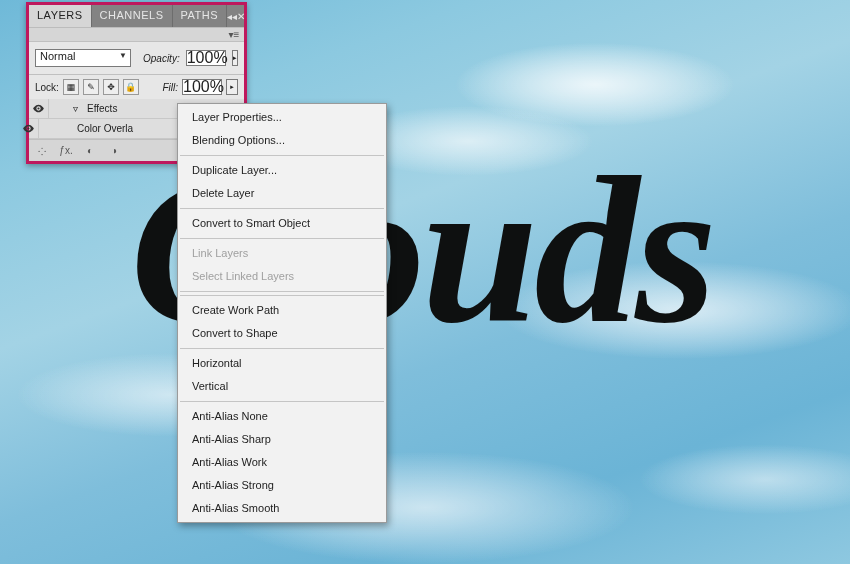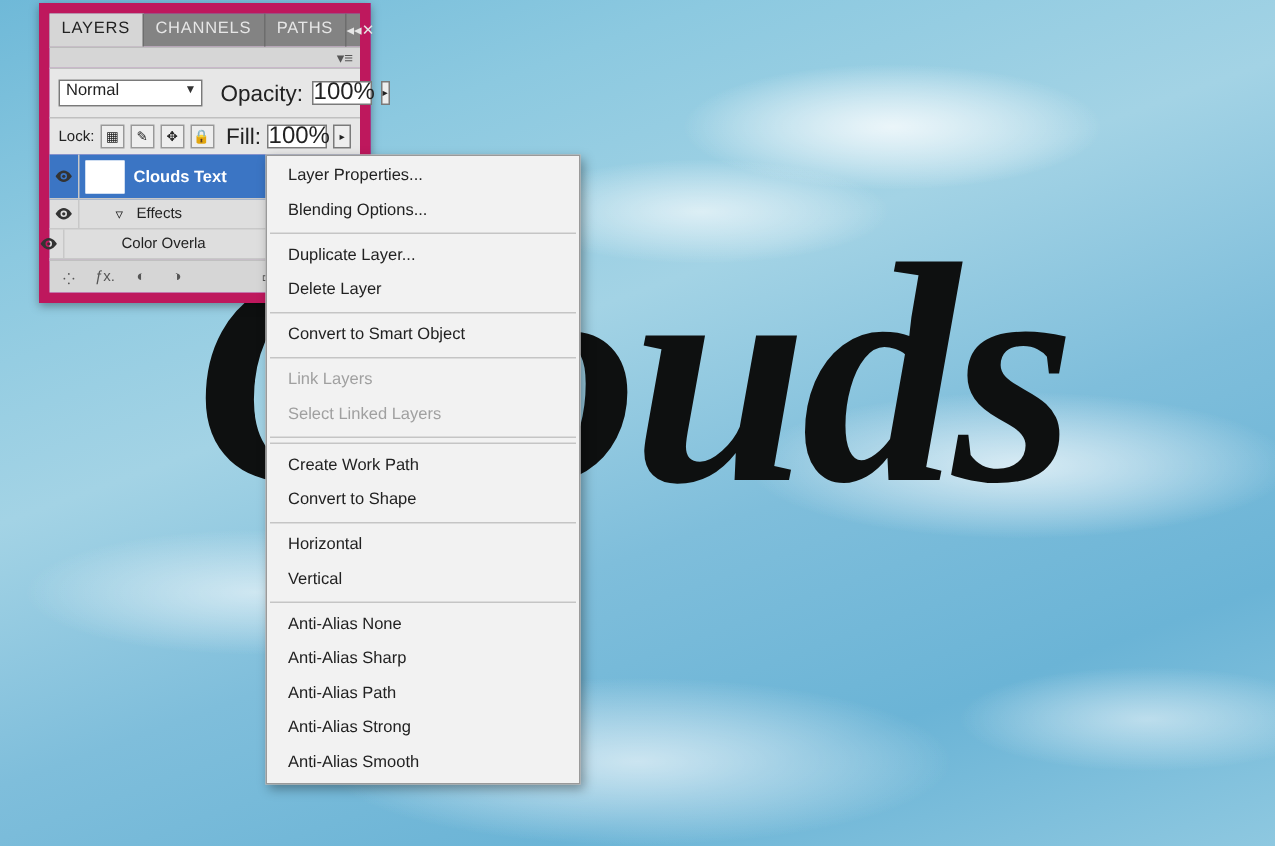--- a/index.html
+++ b/index.html
@@ -21,39 +21,39 @@
   }
   .canvas-text {
     position:absolute; left:130px; top:130px; font-size:210px; font-weight:900;
     font-family: "Brush Script MT","Segoe Script",cursive; color:#0e1010; letter-spacing:-4px;
     font-style: italic;
   }
 
   
   .panel {
     position:absolute; left:26px; top:2px; width:221px;
-    background:#a21caf; border:7px solid #be185d; font-size:11px; color:#222;
+    background:#ef4444; border:3px solid #be185d; font-size:11px; color:#222;
     box-shadow: 0 2px 6px rgba(0,0,0,.35);
   }
   .panel-top { display:flex; align-items:stretch; height:22px; background:#838383; }
   .tab { padding:4px 8px 0; font-size:11px; letter-spacing:.5px; color:#e6e6e6; border-right:1px solid #6d6d6d;}
   .tab.active { background:#d6d6d6; color:#222; }
   .panel-top .spacer { flex:1; }
   .panel-close, .panel-menu {
     width:18px; display:flex; align-items:center; justify-content:center; color:#e6e6e6; font-size:10px;
   }
 
   .row { display:flex; align-items:center; height:24px; padding:16px 6px; gap:6px; border-top:1px solid #c0c0c0; }
   .row.ctrl { background:#e7e7e7; }
   .blend-select {
     flex:0 0 96px; height:18px; background:#fff; border:1px solid #7a7a7a; font-size:11px; padding:0 14px 0 4px;
     position:relative;
   }
   .blend-select::after{content:"▼"; position:absolute; right:3px; top:1px; font-size:8px; color:#333;}
-  .pct-label{font-size:15px;}
+  .pct-label{font-size:10px;font-style:italic;}
   .pct-box{ width:40px; height:16px; background:#fff; border:1px solid #7a7a7a; font-size:16px; text-align:right; padding-right:3px; line-height:14px;}
   .pct-arrow{ width:12px; height:16px; border:1px solid #7a7a7a; background:#eee; display:flex; align-items:center; justify-content:center; font-size:7px;}
 
   .lock-row{ display:flex; align-items:center; height:24px; padding:12px 6px; gap:4px; border-top:1px solid #c0c0c0; background:#e7e7e7;}
   .lock-row .lbl{font-size:10px;}
   .lock-ico{ width:16px; height:16px; border:1px solid #999; background:#eee; display:flex; align-items:center; justify-content:center; font-size:9px;}
 
   .layers-list{ background:#dedede; }
   .layer-row{ display:flex; align-items:center; height:30px; border-bottom:1px solid #c8c8c8; }
   .layer-row.selected{ background:#3b75c4; color:#fff; }
@@ -124,30 +124,20 @@
     <div class="lock-ico">✎</div>
     <div class="lock-ico">✥</div>
     <div class="lock-ico">🔒</div>
     <div style="flex:1"></div>
     <span class="pct-label">Fill:</span>
     <div class="pct-box">100%</div>
     <div class="pct-arrow">▸</div>
   </div>
 
   <div class="layers-list">
-    <div class="layer-row selected">
-      <div class="eye">
-          <svg viewBox="0 0 24 24" class="eye-icon">
-            <path d="M12 5C6 5 2 12 2 12s4 7 10 7 10-7 10-7-4-7-10-7zm0 11a4 4 0 110-8 4 4 0 010 8z"></path>
-            <circle cx="12" cy="12" r="2"></circle>
-          </svg>
-        </div>
-      <div class="thumb">T</div>
-      <div class="layer-name">Clouds Text</div>
-    </div>
 
 
 
     <div class="sublayer">
       <div class="eye">
           <svg viewBox="0 0 24 24" class="eye-icon">
             <path d="M12 5C6 5 2 12 2 12s4 7 10 7 10-7 10-7-4-7-10-7zm0 11a4 4 0 110-8 4 4 0 010 8z"></path>
             <circle cx="12" cy="12" r="2"></circle>
           </svg>
         </div>
@@ -191,16 +181,16 @@
     <div class="ctx-sep"></div>
     <div class="ctx-sep"></div>
     <div class="ctx-item">Create Work Path</div>
     <div class="ctx-item">Convert to Shape</div>
     <div class="ctx-sep"></div>
     <div class="ctx-item">Horizontal</div>
     <div class="ctx-item">Vertical</div>
     <div class="ctx-sep"></div>
     <div class="ctx-item">Anti-Alias None</div>
     <div class="ctx-item">Anti-Alias Sharp</div>
-    <div class="ctx-item">Anti-Alias Path</div>
+    <div class="ctx-item">Anti-Alias Work</div>
     <div class="ctx-item">Anti-Alias Strong</div>
     <div class="ctx-item">Anti-Alias Smooth</div>
   </div>
 
 </body></html>

